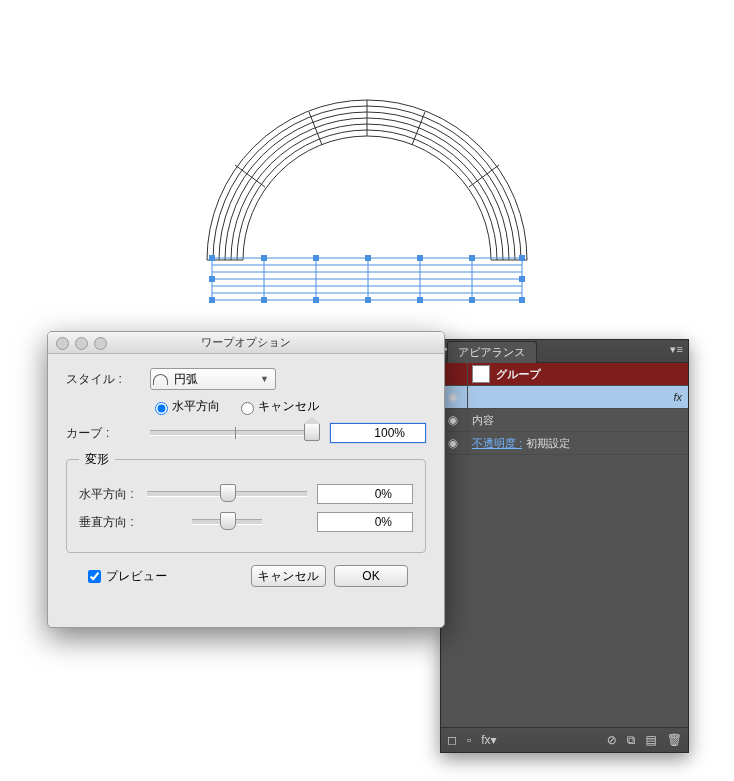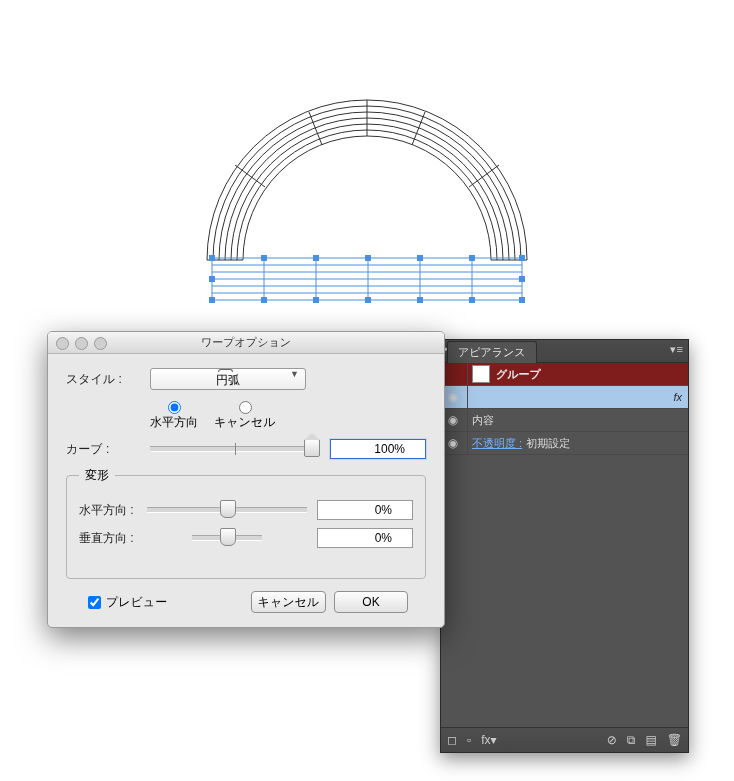--- a/index.html
+++ b/index.html
@@ -146,26 +146,25 @@
   .dlg-body{
     padding:14px 18px 10px 18px;
   }
   .row{display:flex; align-items:center; margin-bottom:8px;}
   .lbl{width:78px; text-align:left; margin-right:6px; color:#222;}
   .select{
     display:inline-flex; align-items:center;
     height:20px; width:120px;
     background:linear-gradient(#fff,#eee);
     border:1px solid #999; border-radius:3px;
-    padding:0 17px; font-size:12px;
+    padding:0 2px; font-size:12px;
     position:relative;
-    flex-direction:column;
   }
   .select .arrow{position:absolute; right:6px; font-size:9px; color:#555;}
-  .radio{display:inline-flex; align-items:center; margin-right:16px;flex-direction:column;}
+  .radio{display:inline-flex; align-items:center; margin-right:16px;}
   .radio input{margin-right:4px;}
   .slider-wrap{flex:1; display:flex; align-items:center; position:relative;}
   .track{flex:1; height:4px; background:#d6d6d6; border-top:1px solid #aaa; border-bottom:1px solid #fff; position:relative;}
   .tick{position:absolute; top:-4px; left:50%; width:1px; height:12px; background:#888;}
   .knob{
     position:absolute; top:-7px; width:14px; height:16px;
     background:linear-gradient(#fdfdfd,#d8d8d8);
     border:1px solid #888; border-radius:2px 2px 6px 6px;
   }
   .knob.house{ border-radius:2px; }
@@ -347,21 +346,21 @@
       <div class="row">
         <span class="lbl" style="width:62px;">水平方向 :</span>
         <div class="slider-wrap">
           <div class="track">
               <span class="tick"></span>
             </div>
           <div class="knob" style="left:calc(50% - 7px);"></div>
         </div>
         <input class="valbox plain" value="0%" style="">
       </div>
-      <div class="row" style="margin-bottom:20px;gap:45px;">
+      <div class="row" style="margin-bottom:10px;gap:45px;">
         <span class="lbl" style="width:62px;">垂直方向 :</span>
         <div class="slider-wrap">
           <div class="track">
               <span class="tick"></span>
             </div>
           <div class="knob" style="left:calc(50% - 7px);"></div>
         </div>
         <input class="valbox plain" value="0%" style="">
       </div>
     </fieldset>

